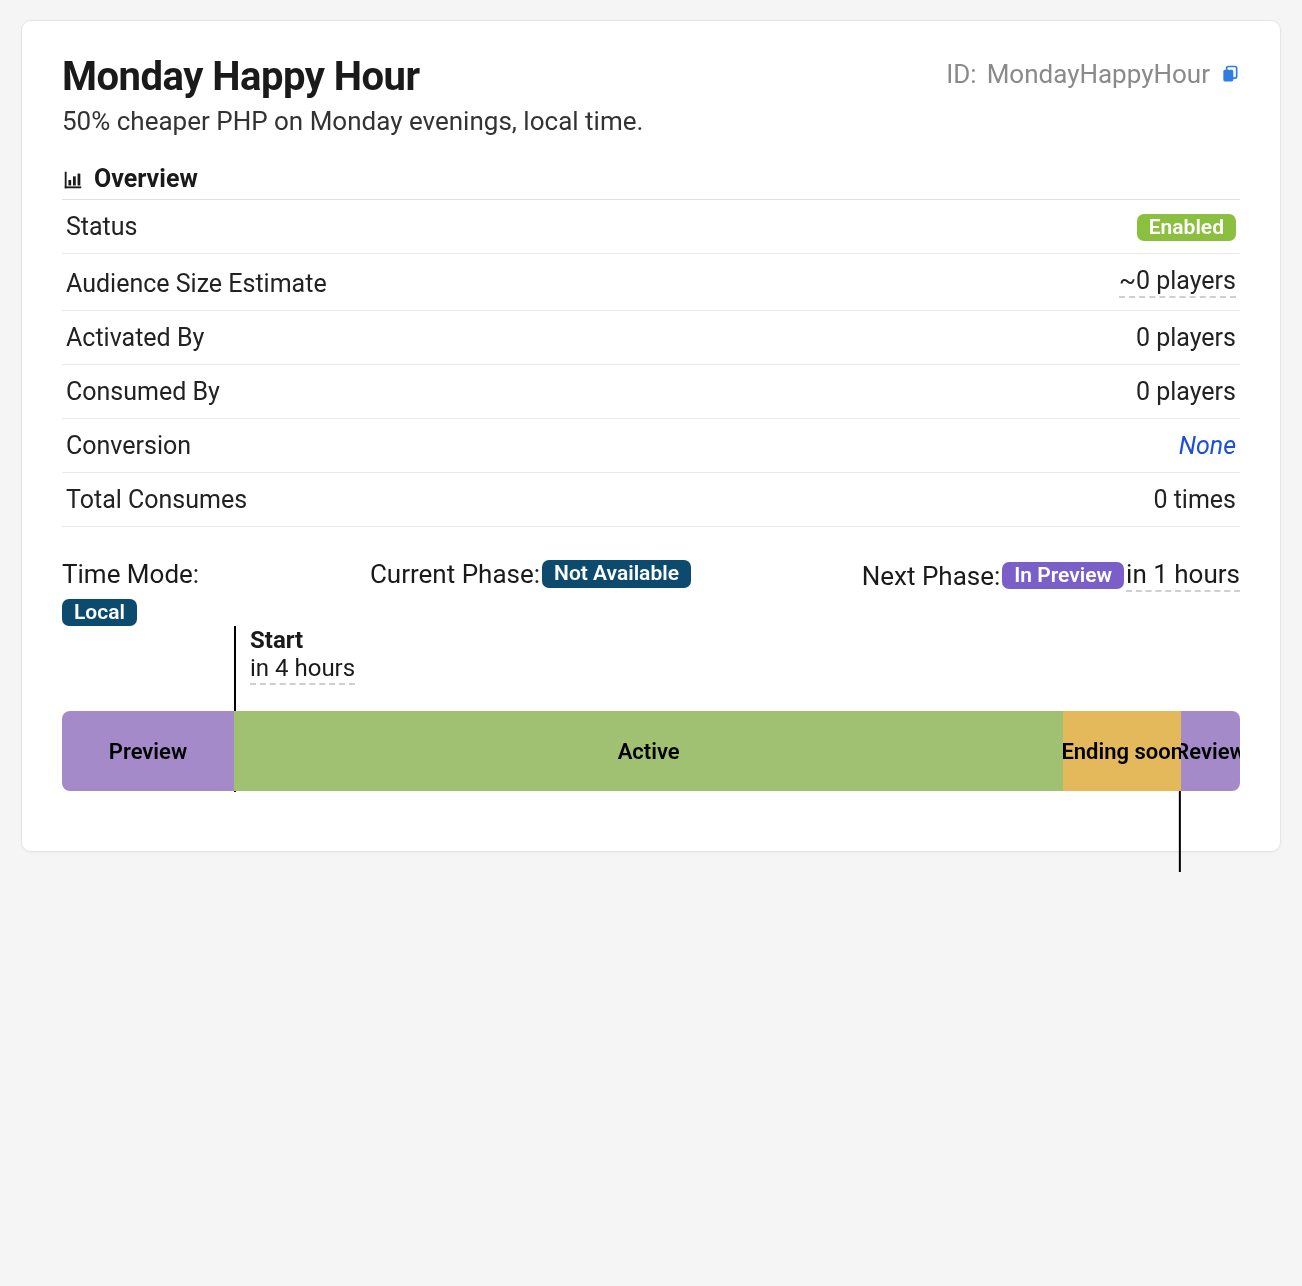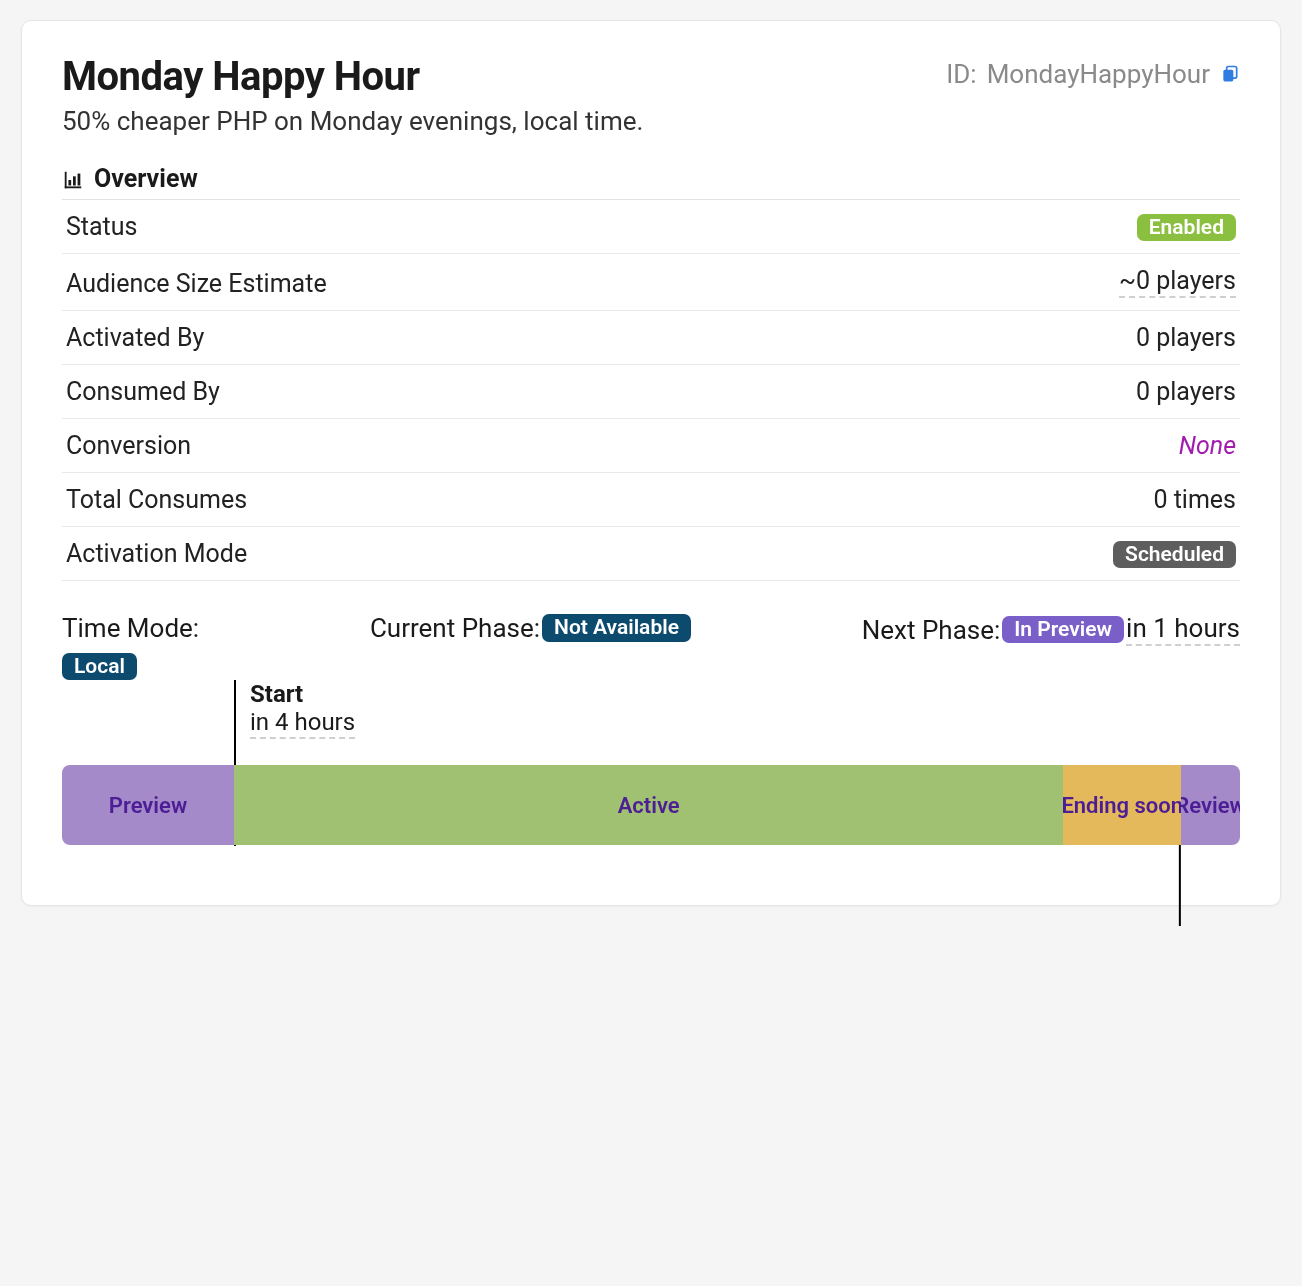--- a/index.html
+++ b/index.html
@@ -68,21 +68,21 @@
   .row {
     display: flex;
     justify-content: space-between;
     align-items: flex-end;
     padding: 12px 4px;
     border-bottom: 1px solid #e9e9e9;
     font-size: 25px;
   }
   .row .label { color: #222; }
   .row .value { color: #222; }
-  .value.italic { font-style: italic; color: #a21caf; margin-left: 46px; }
+  .value.italic { font-style: italic; color: #1d4ed8; margin-left: 46px; }
   .underline-dash {
     border-bottom: 2px dashed #cfcfcf;
     padding-bottom: 1px;
   }
   .badge {
     display: inline-block;
     padding: 0 12px;
     border-radius: 7px;
     font-size: 21px;
     font-weight: 600;
@@ -147,21 +147,21 @@
   .end-marker .lbl { font-weight: 700; font-size: 24px; }
   .end-marker .tm  { font-size: 24px; white-space: nowrap; }
 
   .timeline-bar {
     display: flex;
     height: 80px;
     border-radius: 8px;
     overflow: hidden;
     font-size: 22px;
     font-weight: 600;
-    color: #4c1d95;
+    color: #000000;
     margin-top: 85px;
     position: relative;
     z-index: 1;
   }
   .seg { display: flex; align-items: center; justify-content: center; overflow: hidden; white-space: nowrap; }
   .seg-preview { background: #a48ac9; width: 14.6%; }
   .seg-active  { background: #9fc171; width: 70.4%; }
   .seg-ending  { background: #e4b95b; width: 10%; }
   .seg-review  { background: #a48ac9; width: 5%; }
 </style>
@@ -213,24 +213,20 @@
       <span class="value">0 players</span>
     </div>
     <div class="row">
       <span class="label">Conversion</span>
       <span class="value italic">None</span>
     </div>
     <div class="row">
       <span class="label">Total Consumes</span>
       <span class="value">0 times</span>
     </div>
-    <div class="row">
-      <span class="label">Activation Mode</span>
-      <span class="badge badge-darkgray">Scheduled</span>
-    </div>
   </div>
 
   <div class="phase-row">
     <div class="phase-col">
       <span>Time Mode:</span>
       <span class="badge badge-gray">Local</span>
     </div>
     <div class="phase-item">
       <span>Current Phase:</span>
       <span class="badge badge-gray">Not Available</span>

